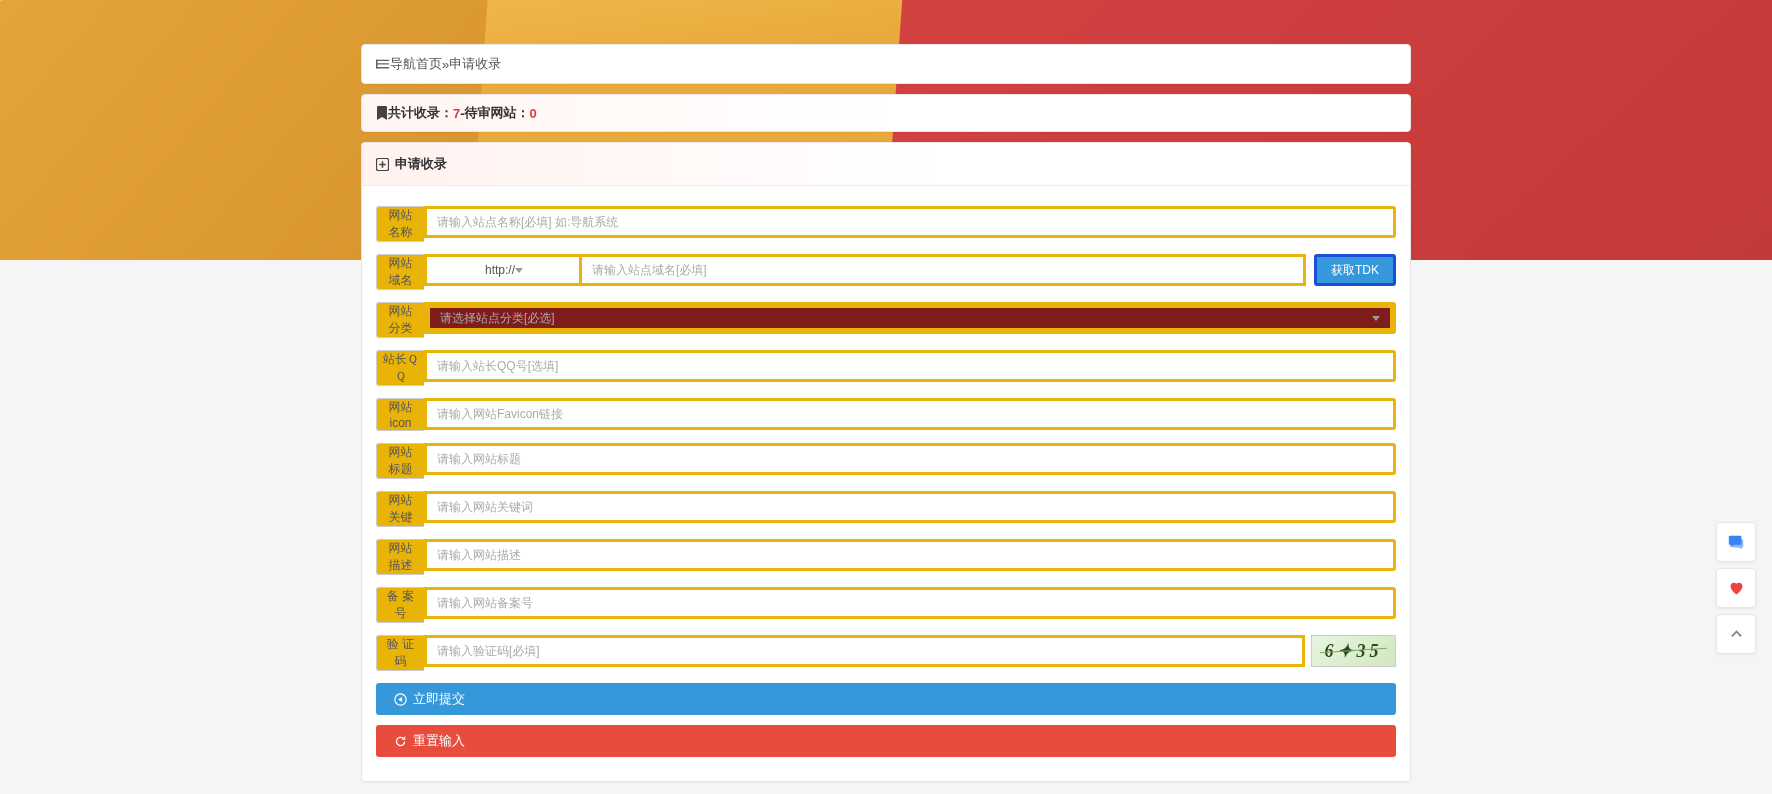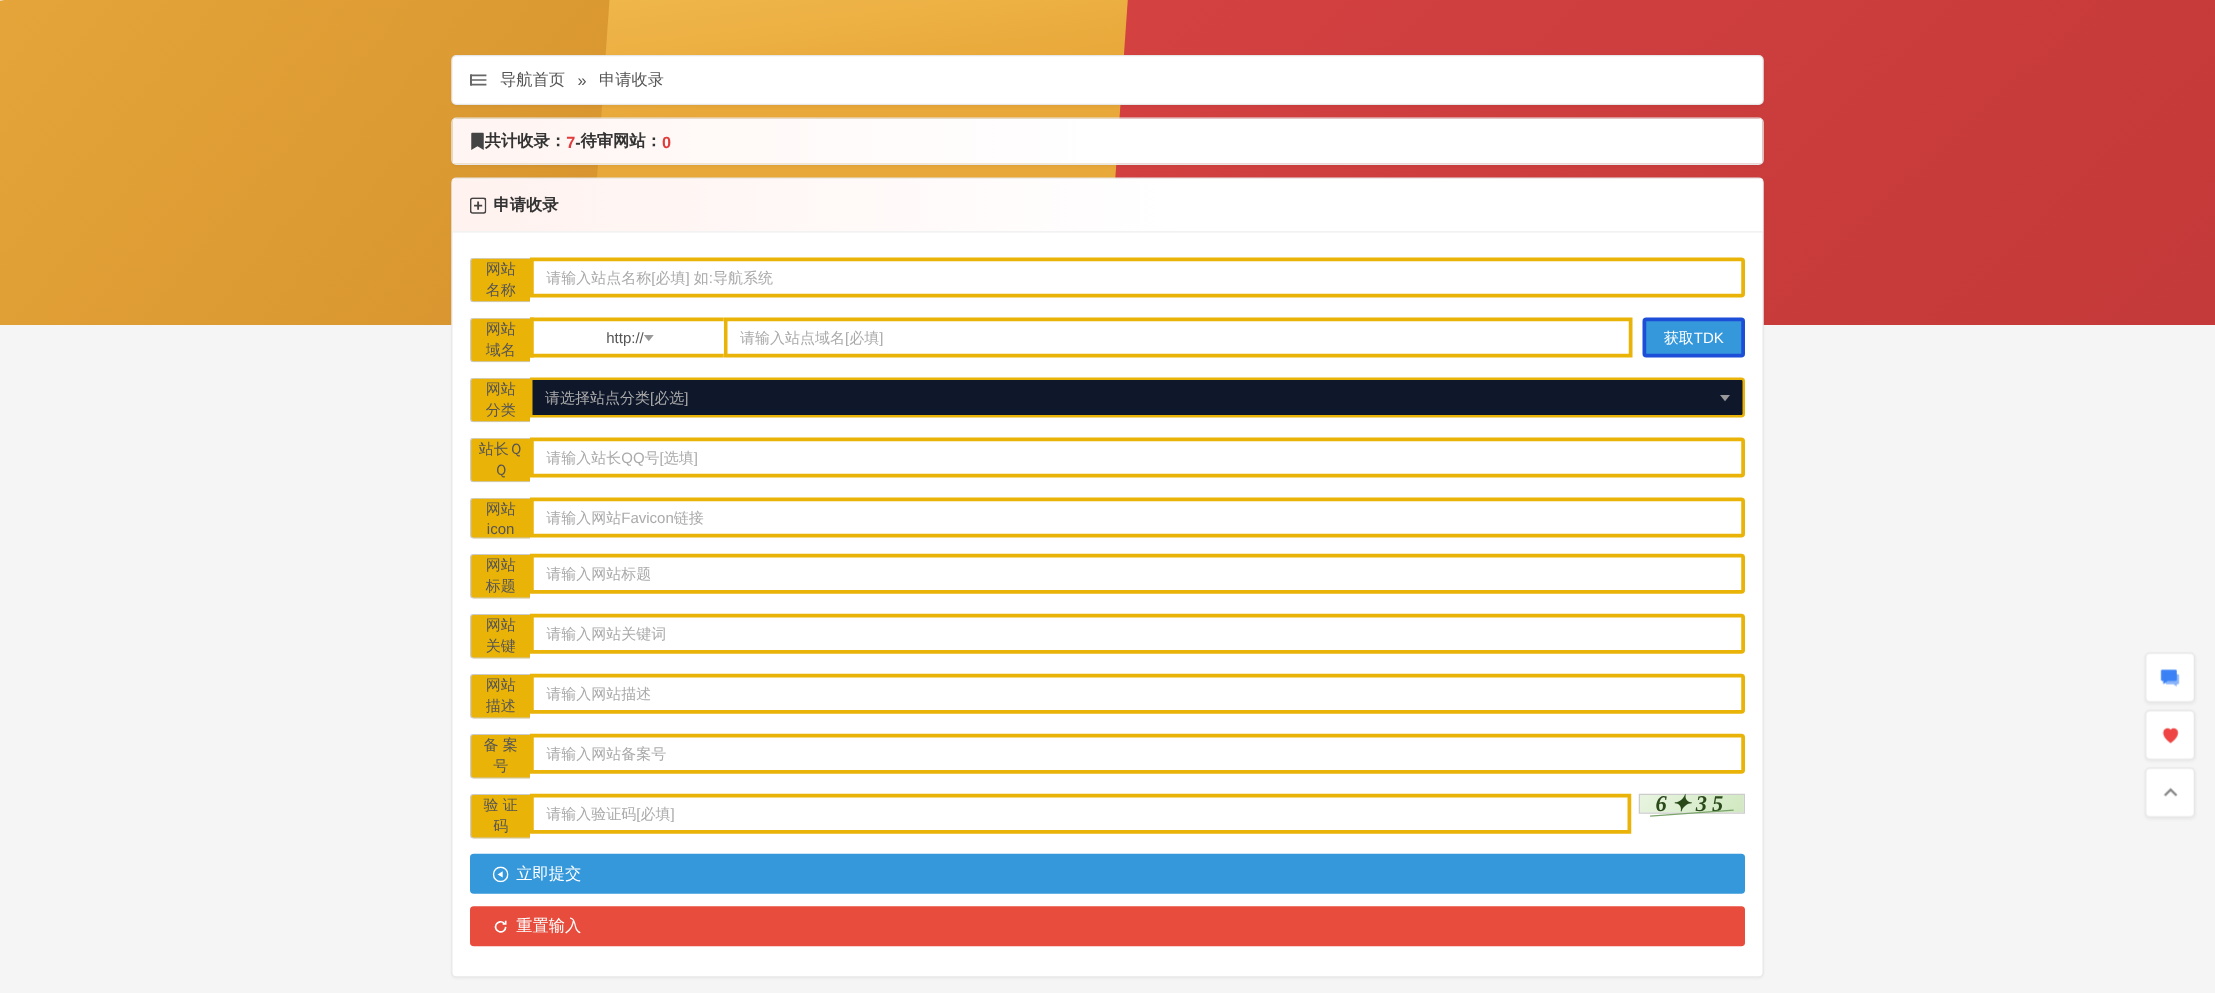--- a/index.html
+++ b/index.html
@@ -53,21 +53,21 @@
       border-radius: 4px;
       margin-bottom: 10px;
       box-shadow: 0 1px 2px rgba(0,0,0,0.04);
     }
     .breadcrumb {
       padding: 10px 14px;
       font-size: 13px;
       color: #555;
       display: flex;
       align-items: center;
-      gap: 10px;
+      gap: 0;
     }
     .breadcrumb a { color: #555; text-decoration: none; }
     .stats-bar {
       padding: 9px 14px;
       font-size: 13px;
       font-weight: bold;
       display: flex;
       align-items: center;
       gap: 0;
       background: linear-gradient(90deg, #fff5f2 0%, #ffffff 50%);
@@ -136,37 +136,37 @@
       padding: 0 14px;
       font-size: 12px;
       cursor: pointer;
       height: 32px;
     }
     .category-select {
       flex: 1;
       display: flex;
       align-items: center;
       justify-content: space-between;
-      border: 2px solid #eab308;
+      border: 6px solid #eab308;
       border-radius: 0 3px 3px 0;
       padding: 0 10px;
       height: 32px;
-      background: #0f172a;
+      background: #7f1d1d;
       color: #aaa;
       font-size: 12px;
       cursor: pointer;
     }
     .caret {
       width: 0; height: 0;
       border-left: 4px solid transparent;
       border-right: 4px solid transparent;
       border-top: 5px solid #999;
     }
     .captcha-img {
-      width: 85px; height: 16px; margin-left: 6px;
+      width: 85px; height: 32px; margin-left: 6px;
       background: linear-gradient(135deg, #e8f4e0 0%, #d0e8c0 100%);
       border: 1px solid #ccc;
       display: flex; align-items: center; justify-content: center;
       font-family: serif; font-style: italic; font-weight: bold;
       font-size: 18px; letter-spacing: 4px;
       color: #2a4a1a;
       position: relative;
       cursor: pointer;
     }
     .captcha-img::before {

